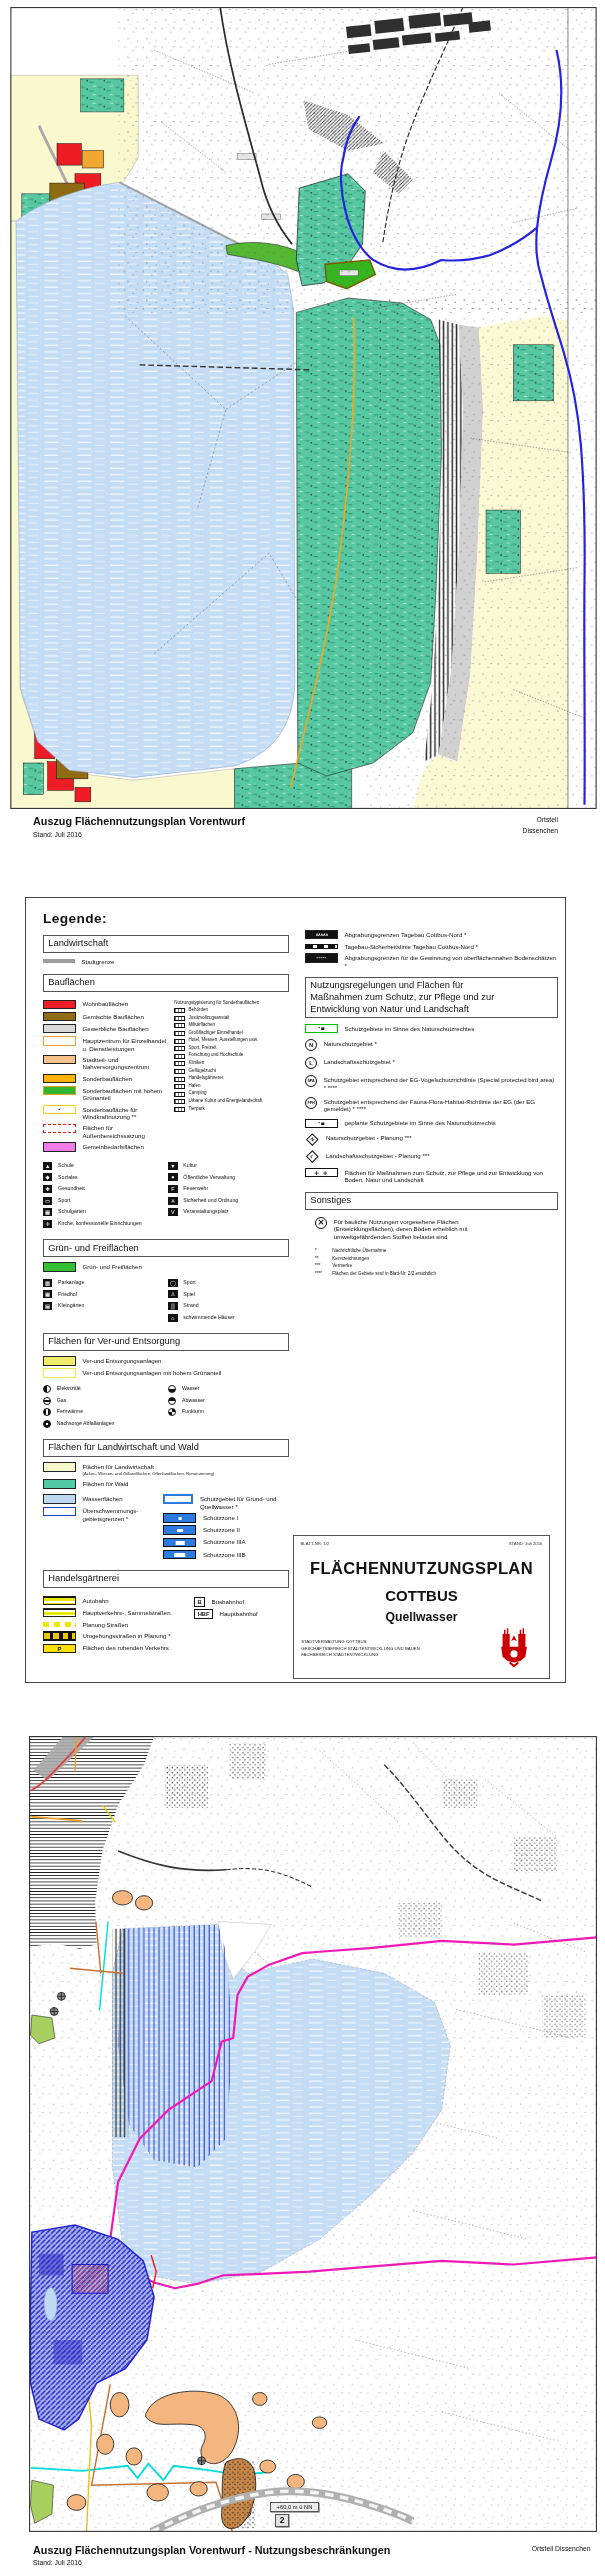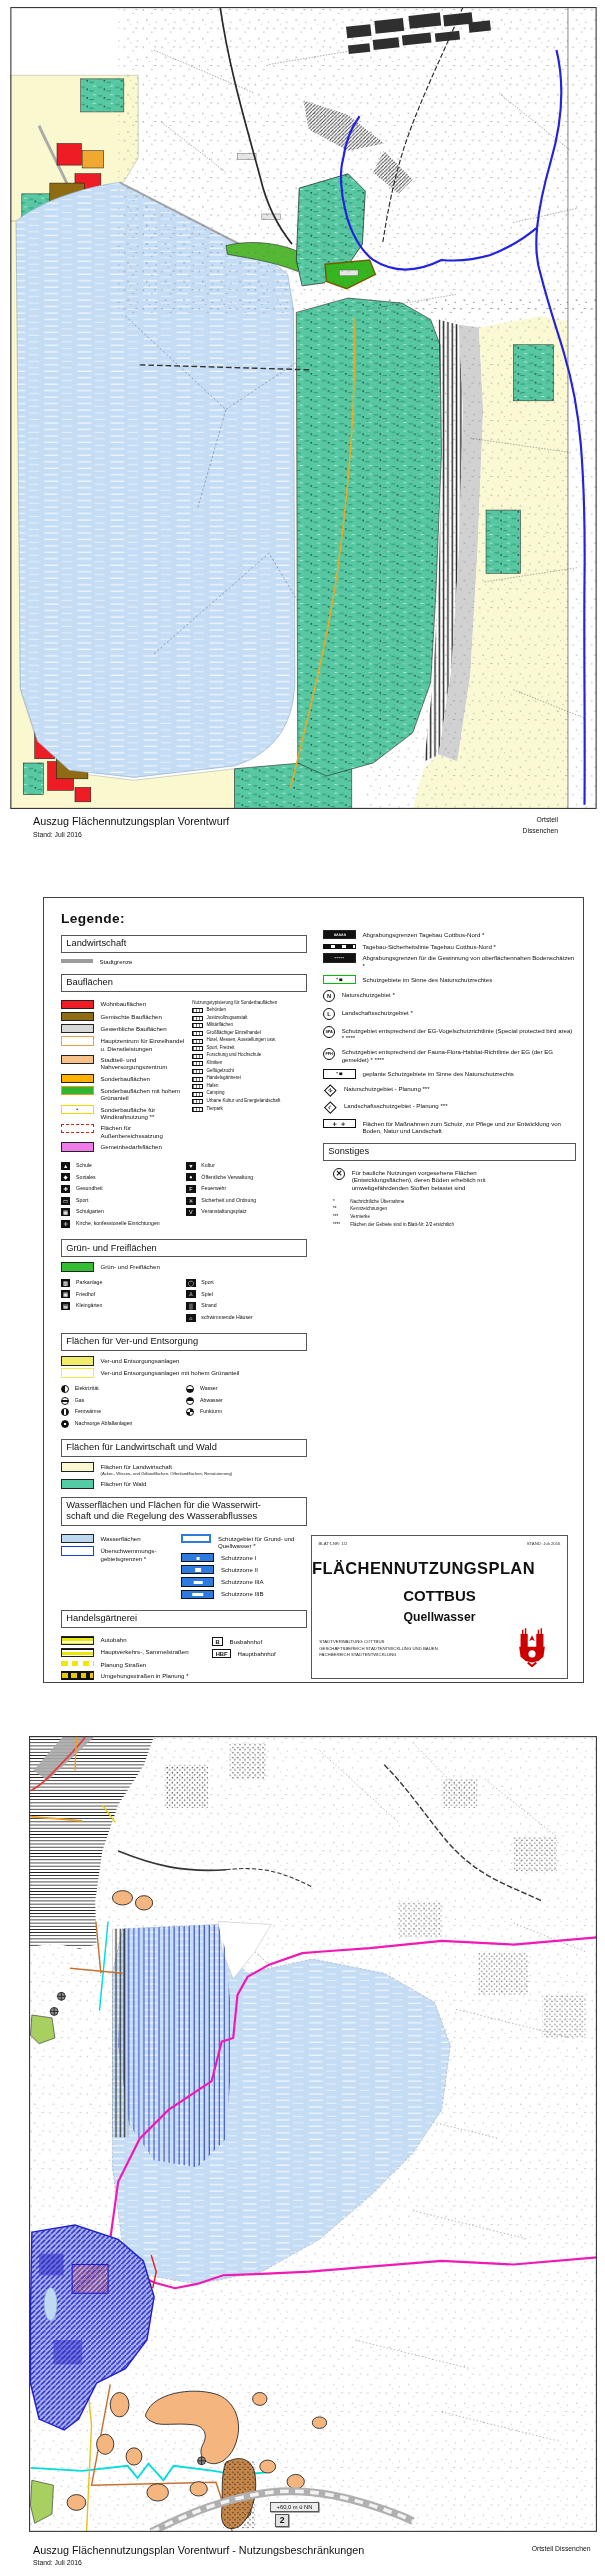--- a/index.html
+++ b/index.html
@@ -5,37 +5,37 @@
   html,body{margin:0;padding:0}
   body{width:605px;height:2576px;position:relative;background:#fff;
        font-family:"Liberation Sans",sans-serif;color:#111;-webkit-font-smoothing:none}
   *{box-sizing:border-box}
   .abs{position:absolute}
   svg{display:block}
 
   
   #p1-map{left:10px;top:7.2px;width:587px;height:802px}
   #p3-map{left:29px;top:1736px;width:568px;height:796px}
-  .map-title{font-weight:normal;font-size:10.8px;white-space:nowrap}
+  .map-title{font-weight:bold;font-size:10.8px;white-space:nowrap}
   .map-stand{font-size:6.8px}
   #p1-title{left:33px;top:815px}
   #p1-stand{left:33px;top:831px}
   #p1-orts{right:47px;top:815px;font-size:6.8px;text-align:right;line-height:1.6}
   #p3-title{left:33px;top:2544px}
   #p3-stand{left:33px;top:2559px}
   #p3-orts{right:14.4px;top:2545px;font-size:6.8px}
 
   
   #elev-label{left:270px;top:2502px;width:49px;height:10px;border:0.7px solid #555;background:#ececec;
               font-size:5.8px;line-height:8.6px;text-align:center;box-shadow:0.7px 0.7px 0 #888}
   #sheet-label{left:275px;top:2514px;width:14.4px;height:13px;border:0.7px solid #555;background:#e2e2e2;
                font-size:8.6px;font-weight:bold;text-align:center;line-height:11.5px;box-shadow:0.7px 0.7px 0 #888}
 
   
-  #legend-page{left:43px;top:897px;width:541px;height:786px;border:1.4px solid #444;background:#fff;overflow:hidden}
+  #legend-page{left:25px;top:897px;width:541px;height:786px;border:1.4px solid #444;background:#fff;overflow:hidden}
   #lg-left{position:absolute;left:17px;top:7.2px;width:246px}
   #lg-right{position:absolute;left:279px;top:29px;width:253px}
   .lg-heading{font-size:13.7px;font-weight:bold;letter-spacing:0.4px;margin:5.8px 0 8.6px}
   .secbox{border:1.1px solid #555;padding:2.2px 4.3px;font-size:9.3px;margin:8px 0 5px;background:#fff;line-height:1.25}
   .secbox span{display:block}
   .lg-row{display:flex;align-items:flex-start;gap:6.5px;margin:2.9px 0;font-size:6.1px;line-height:1.25}
   .lgt{display:block}
   .lgl{display:block;padding-top:0.7px}
   .lgn{display:block;font-size:4.2px;color:#222;margin-top:0.7px}
   .sw{flex:none;width:33px;height:9.3px;border:0.7px solid #222;background:#fff;text-align:center;
@@ -106,21 +106,21 @@
   .wv-flex{display:flex;gap:5.8px}
   .wv-l{width:115px}.wv-r{width:126px}
   .vk-flex{display:flex;gap:4.3px}
   .vk-l{width:147px}.vk-r{width:93px;padding-top:1.4px}
   .fn{display:flex;gap:5.8px;font-size:4.6px;margin:2.2px 0 0 10px;line-height:1.2}
   .fn .mk{width:11.5px;flex:none}
   
   #titleblock{position:absolute;left:267px;top:637px;width:257px;height:144px;border:1.1px solid #555;background:#fff}
   #tb-blatt{position:absolute;left:6.5px;top:5px;font-size:4.3px;color:#333}
   #tb-stand{position:absolute;right:6.5px;top:5px;font-size:4.3px;color:#333}
-  #tb-l1{margin-top:23px;font-size:16.5px;font-weight:bold;letter-spacing:0.4px}
+  #tb-l1{margin-top:23px;text-align:center;font-size:16.5px;font-weight:bold;letter-spacing:0.4px}
   #tb-l2{margin-top:8.6px;text-align:center;font-size:15px;font-weight:bold}
   #tb-l3{margin-top:6.5px;text-align:center;font-size:12.2px;font-weight:bold}
   #tb-org{position:absolute;left:7.2px;bottom:18.7px;font-size:4.3px;line-height:1.6;color:#222}
   #tb-crest{position:absolute;right:20px;bottom:11.5px}
 </style>
 </head>
 <body>
 
 <svg width="0" height="0" style="position:absolute" aria-hidden="true">
   <defs>
@@ -583,24 +583,20 @@
           </span>
         </div>
         <div class="lg-row">
           <span class="sw sw-teal"></span>
           <span class="lgt">
             <span class="lgl">Flächen für Wald</span>
           </span>
         </div>
       </div>
 
-    <div class="secbox">
-      <span>Wasserflächen und Flächen für die Wasserwirt-</span>
-      <span>schaft und die Regelung des Wasserabflusses</span>
-    </div>
     <div class="wv-flex">
       <div class="wv-l">
 
       <div class="lg-row">
             <span class="sw sw-water"></span>
             <span class="lgt">
               <span class="lgl">Wasserflächen</span>
             </span>
           </div>
           <div class="lg-row">
@@ -714,20 +710,25 @@
           </span>
         </div>
         <div class="lg-row">
           <span class="sw sw-oflb">•••••</span>
           <span class="lgt">
             <span class="lgl">Abgrabungsgrenzen für die Gewinnung von oberflächennahen Bodenschätzen *</span>
           </span>
         </div>
       </div>
 
+    <div class="secbox">
+      <span>Nutzungsregelungen und Flächen für</span>
+      <span>Maßnahmen zum Schutz, zur Pflege und zur</span>
+      <span>Entwicklung von Natur und Landschaft</span>
+    </div>
     <div>
 
     <div class="lg-row" style="margin:5.8px 0">
           <span class="sw sw-natg">▪ ▄</span>
           <span class="lgt">
             <span class="lgl">Schutzgebiete im Sinne des Naturschutzrechtes</span>
           </span>
         </div>
         <div class="lg-row" style="margin:5.8px 0">
           <span class="sw sw-circle">N</span>

